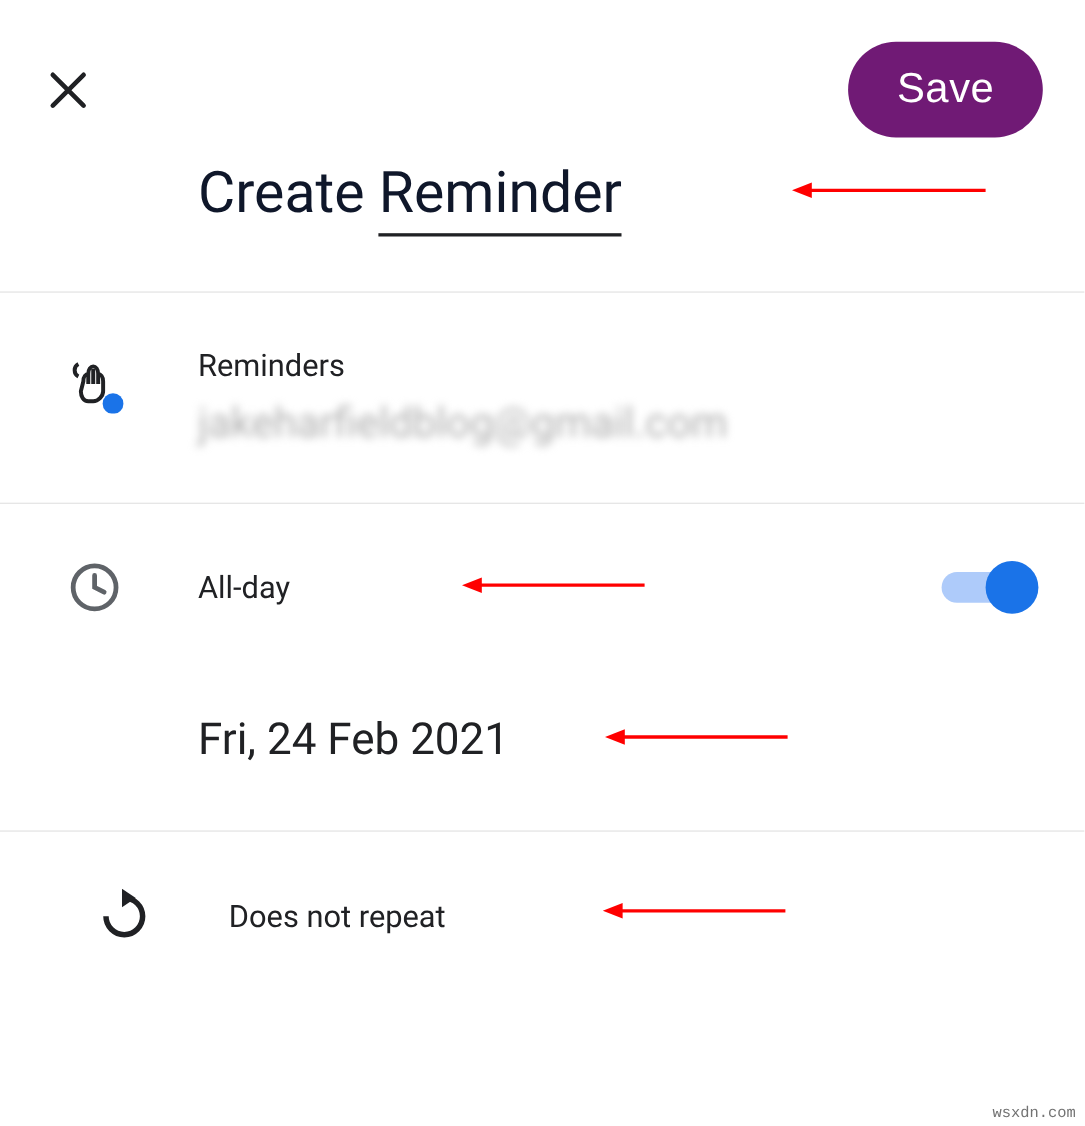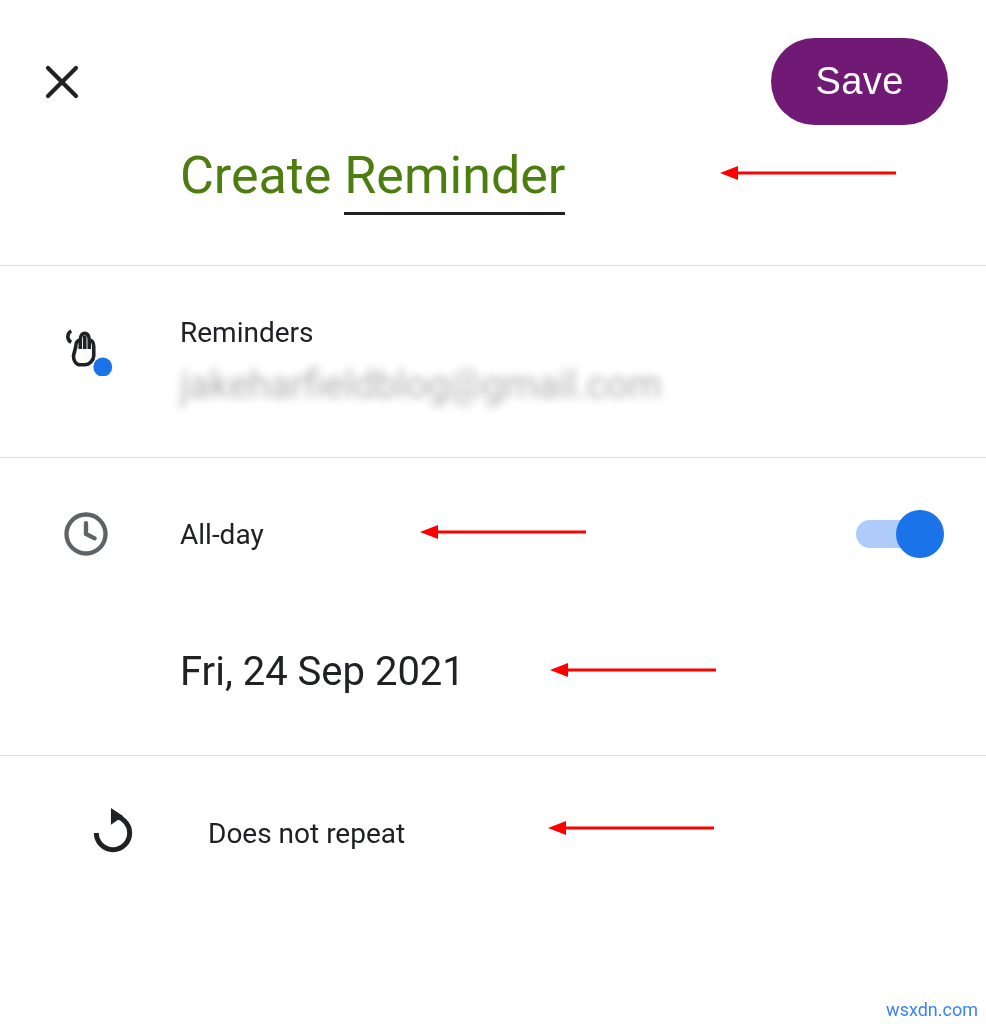--- a/index.html
+++ b/index.html
@@ -3,38 +3,38 @@
 <meta charset="utf-8">
 <style>
   * { box-sizing: border-box; margin: 0; padding: 0; }
   html, body { width: 986px; height: 1024px; font-family: -apple-system, BlinkMacSystemFont, "Segoe UI", Roboto, Arial, sans-serif; background: #fff; color: #202124; }
   .container { width: 100%; height: 100%; display: flex; flex-direction: column; }
   .header { display: flex; align-items: center; justify-content: space-between; padding: 38px 38px 20px 38px; }
   .close-x { width: 48px; height: 48px; display: flex; align-items: center; justify-content: center; cursor: pointer; }
   .close-x svg { width: 42px; height: 42px; }
   .save-btn { background: #701a75; color: #fff; border: none; border-radius: 44px; font-size: 38px; font-weight: 400; padding: 22px 44px; cursor: pointer; letter-spacing: 0.5px; }
   .title-row { padding: 0 0 50px 180px; }
-  .title-text { font-size: 52px; font-weight: 400; color: #4d7c0f; }
+  .title-text { font-size: 52px; font-weight: 400; color: #0f172a; }
   .title-underline { display:inline-block; border-bottom: 3px solid #202124; padding-bottom: 6px; }
   .divider { border: none; border-top: 1px solid #e0e0e0; width: 100%; }
   .section { display: flex; align-items: flex-start; padding: 50px 38px 50px 60px; position: relative; }
   .icon-col { width: 120px; display: flex; justify-content: flex-start; align-items: flex-start; padding-top: 6px; }
   .content-col { flex: 1; }
   .row-label { font-size: 28px; font-weight: 400; color: #202124; }
   .email-blur { font-size: 38px; color: #b0b0b0; margin-top: 14px; filter: blur(4px); user-select: none; }
   .allday-section { padding-top: 50px; padding-bottom: 0; }
   .allday-row { display: flex; align-items: center; justify-content: space-between; width: 100%; }
   .date-row { padding: 60px 0 60px 180px; font-size: 40px; color: #202124; }
   .repeat-section { padding-top: 52px; padding-bottom: 52px; align-items: center; margin-left: 28px; }
   .toggle { position: relative; width: 82px; height: 44px; cursor: pointer; margin-right: 8px; }
   .toggle-track { position: absolute; top: 8px; left: 0; width: 72px; height: 28px; background: #aecbfa; border-radius: 20px; }
   .toggle-knob { position: absolute; top: -2px; right: -6px; width: 48px; height: 48px; background: #1a73e8; border-radius: 50%; }
   .arrow { position: absolute; pointer-events: none; }
   .arrow svg { display: block; }
-  .watermark { position: absolute; bottom: 4px; right: 8px; font-size: 18px; color: #3b82f6; }
+  .watermark { position: absolute; bottom: 4px; right: 8px; font-size: 14px; color: #737373; font-family: Liberation Mono, monospace; }
 </style>
 </head>
 <body>
 
 <div class="container">
 
   <div class="header">
     <div class="close-x">
       <svg viewBox="0 0 24 24">
         <path d="M4 4 L20 20 M20 4 L4 20" stroke="#202124" stroke-width="2.4" fill="none" stroke-linecap="round"></path>
@@ -92,21 +92,21 @@
 
       <div class="arrow" style="left:360px; top:12px;">
         <svg width="170" height="24">
             <line x1="166" y1="12" x2="14" y2="12" stroke="#ff0000" stroke-width="3"></line>
             <polygon points="0,12 18,5 18,19" fill="#ff0000"></polygon>
           </svg>
       </div>
     </div>
 
     <div class="date-row" style="position:relative; width:100%; padding-left:120px;">
-      <span>Fri, 24 Sep 2021</span>
+      <span>Fri, 24 Feb 2021</span>
       
       <div class="arrow" style="left:490px; top:70px;">
         <svg width="170" height="24">
             <line x1="166" y1="12" x2="14" y2="12" stroke="#ff0000" stroke-width="3"></line>
             <polygon points="0,12 18,5 18,19" fill="#ff0000"></polygon>
           </svg>
       </div>
     </div>
   </div>
 

